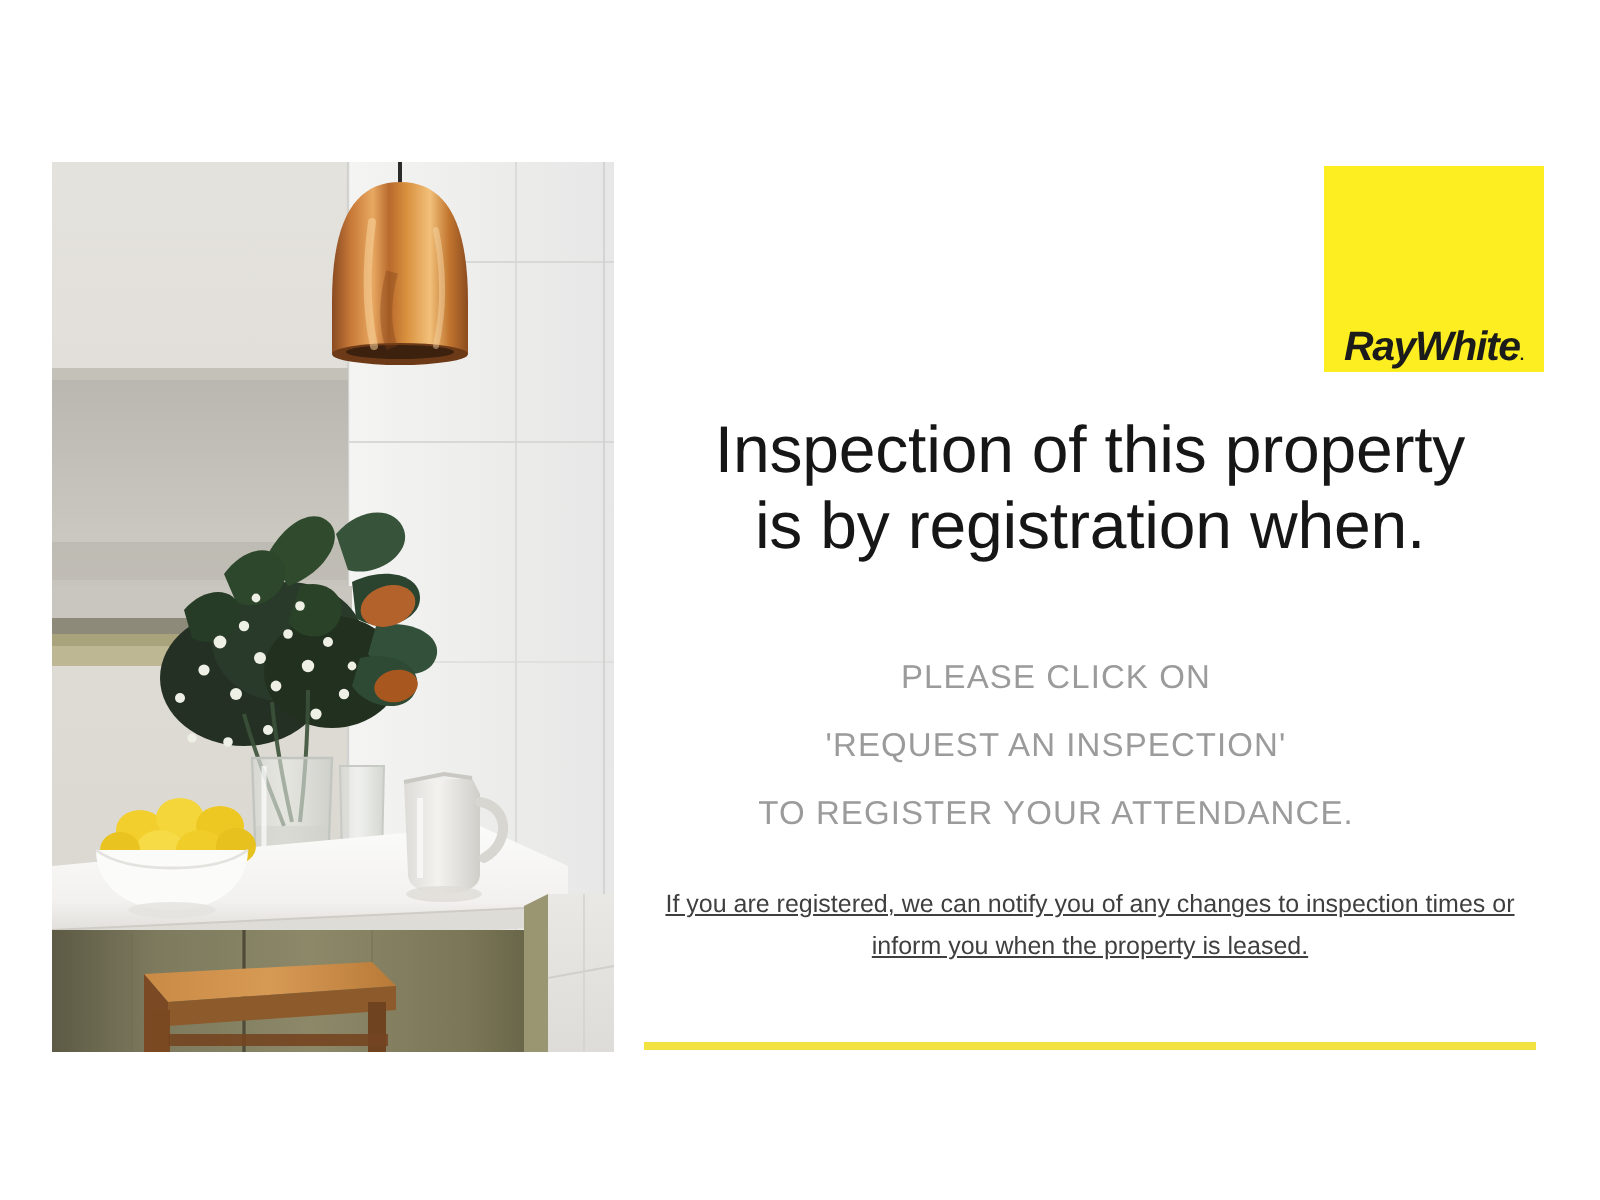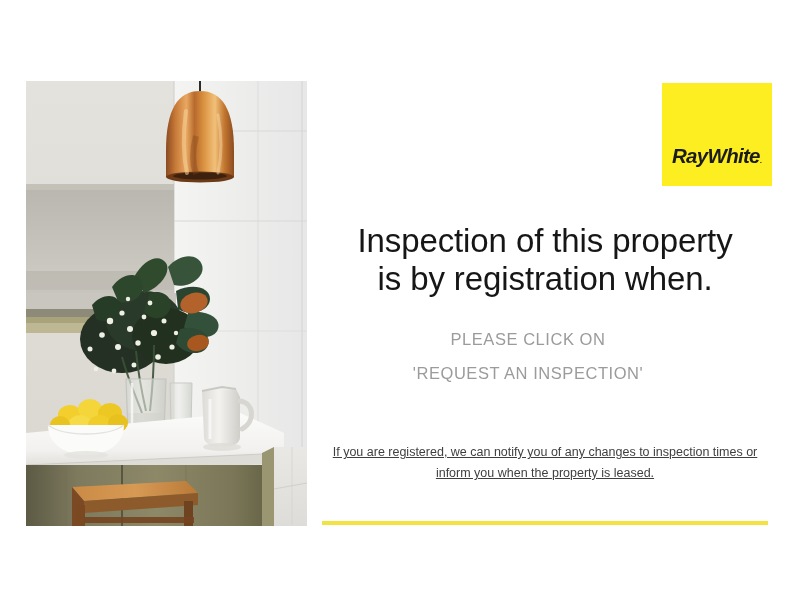--- a/index.html
+++ b/index.html
@@ -29,41 +29,41 @@
 
   
   #logo-box {
     position:absolute;
     left:662px; top:83px;
     width:110px; height:103px;
     background:#fdee21;
   }
   #logo-text {
     position:absolute;
-    left:10px; bottom:18px;
+    left:10px; bottom:0;
     font-family:"Liberation Sans", sans-serif;
     font-weight:bold;
     font-style:italic;
     font-size:20.5px;
     letter-spacing:-0.7px;
     color:#1b1b1b;
     white-space:nowrap;
   }
   #logo-reg {
     font-style:normal;
     font-weight:bold;
     font-size:8px;
     vertical-align:baseline;
     letter-spacing:0;
   }
 
   
   #headline {
     position:absolute;
-    left:322px; top:222px;
+    left:322px; top:206px;
     width:446px;
     text-align:center;
     font-size:33px;
     line-height:38px;
     font-weight:400;
     color:#161616;
     letter-spacing:-0.1px;
   }
   #headline .hl-line { display:block; white-space:nowrap; }
 
@@ -302,20 +302,21 @@
   </div>
 
   <h1 id="headline">
     <span class="hl-line">Inspection of this property</span>
     <span class="hl-line">is by registration when.</span>
   </h1>
 
   <div id="subhead">
     <span class="sub-line">PLEASE CLICK ON</span>
     <span class="sub-line">'REQUEST AN INSPECTION'</span>
+    <span class="sub-line">TO REGISTER YOUR ATTENDANCE.</span>
   </div>
 
   <p id="note">
     <span class="note-line">If you are registered, we can notify you of any changes to inspection times or</span>
     <span class="note-line">inform you when the property is leased.</span>
   </p>
 
   <div id="rule"></div>
 
 </div>

